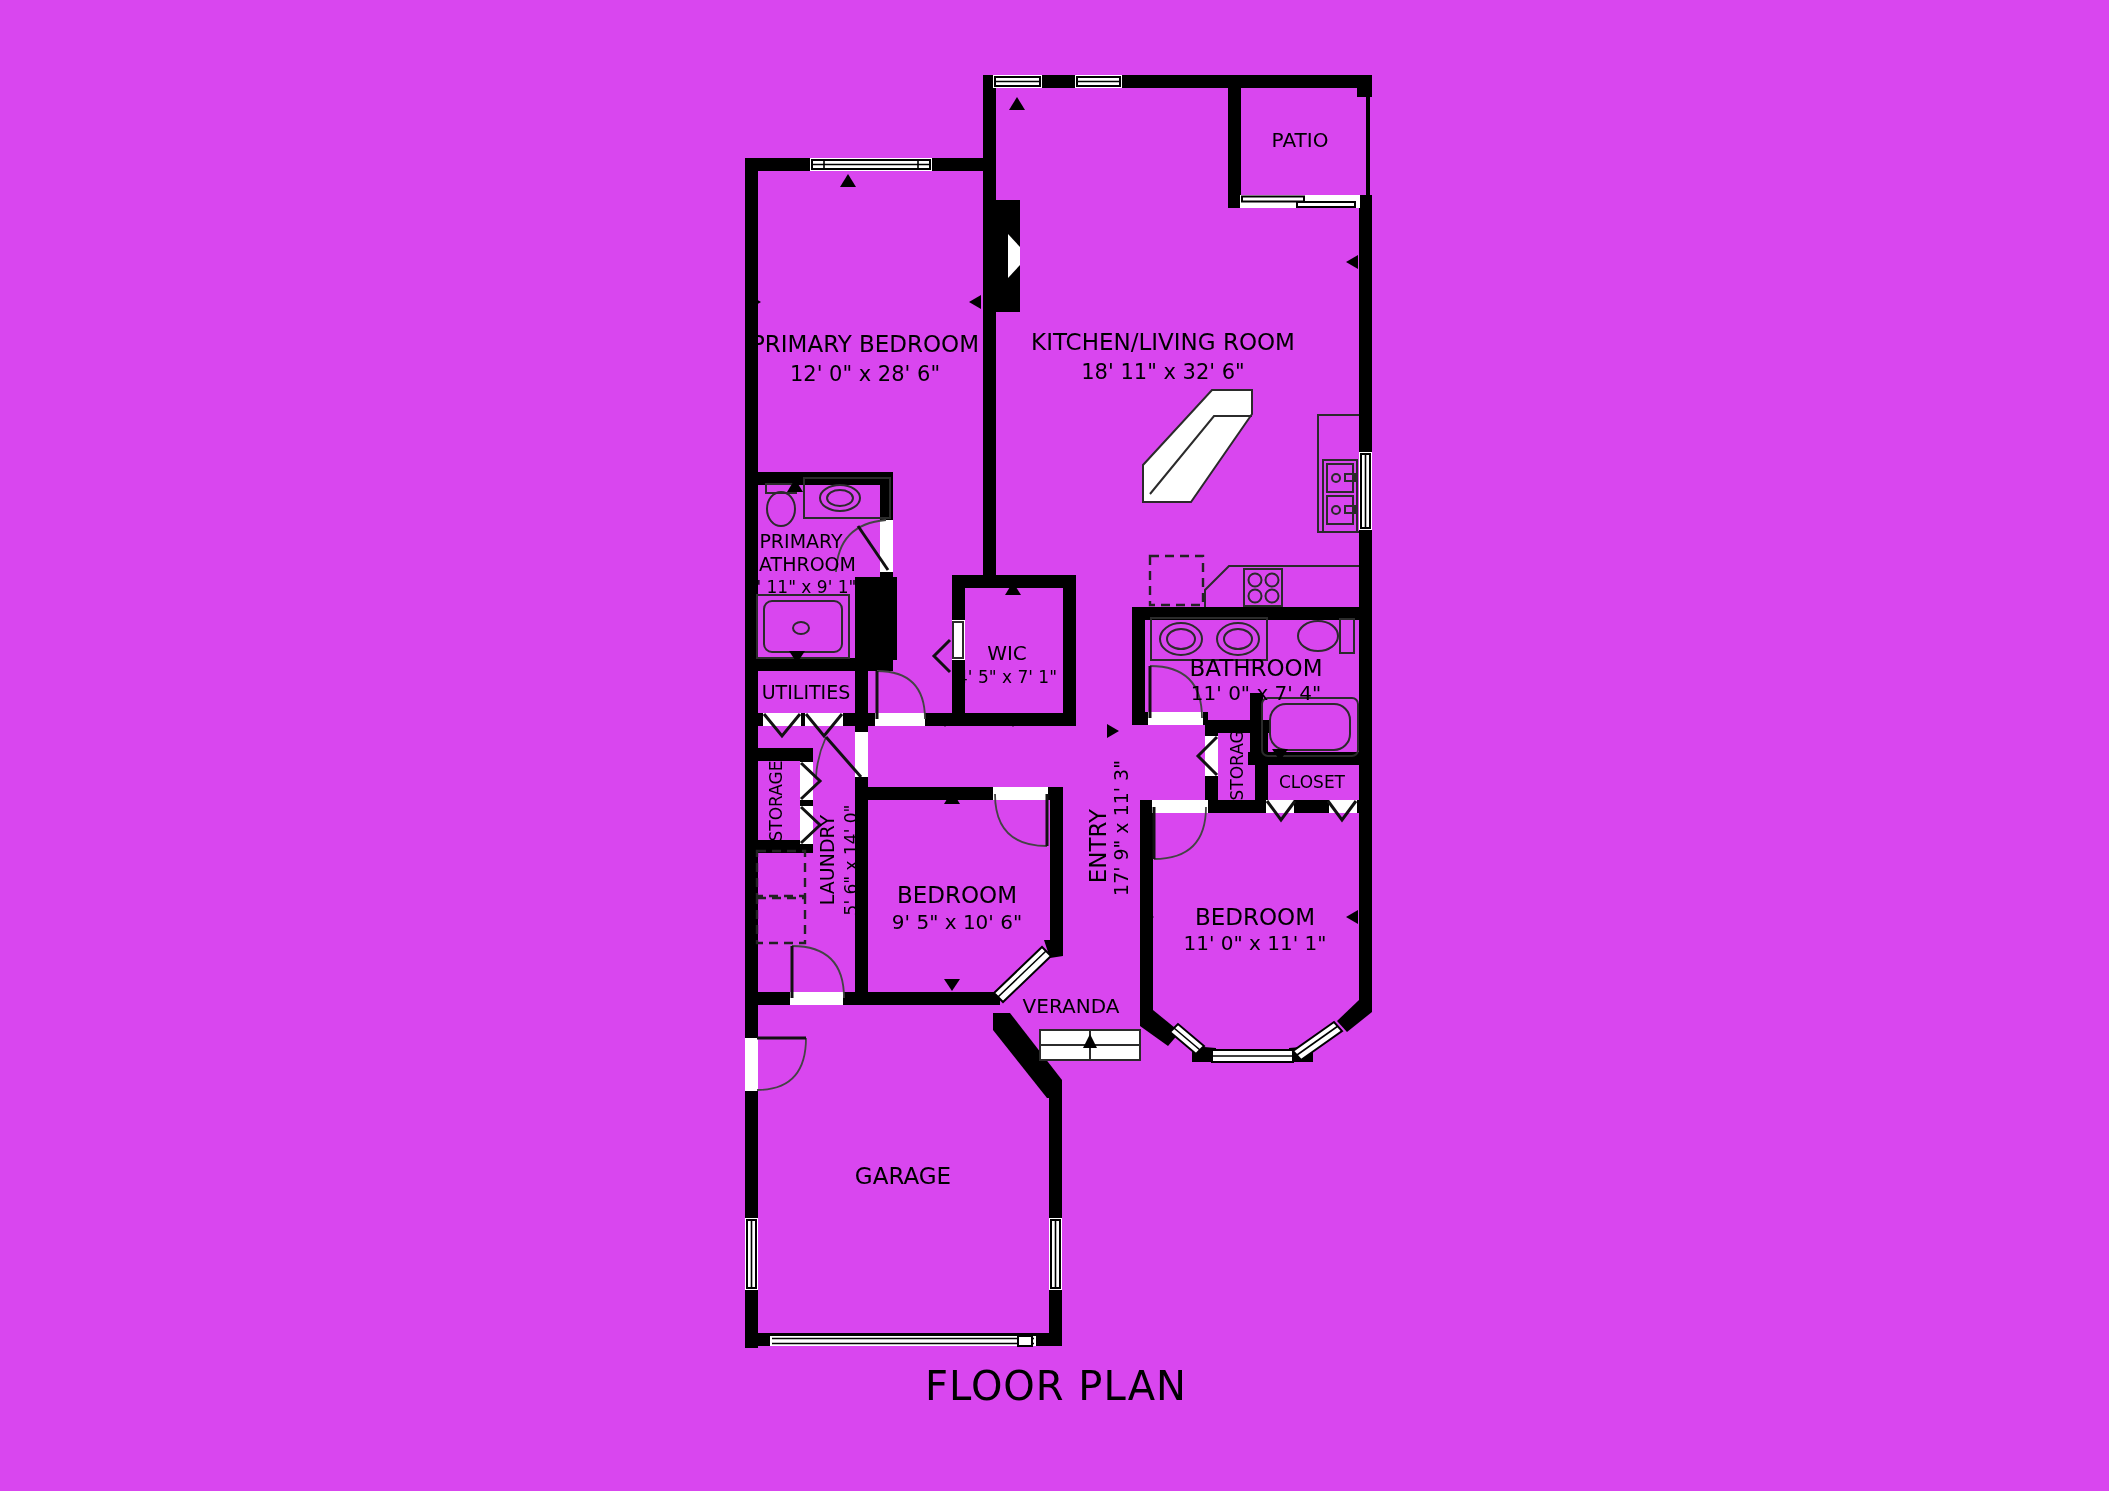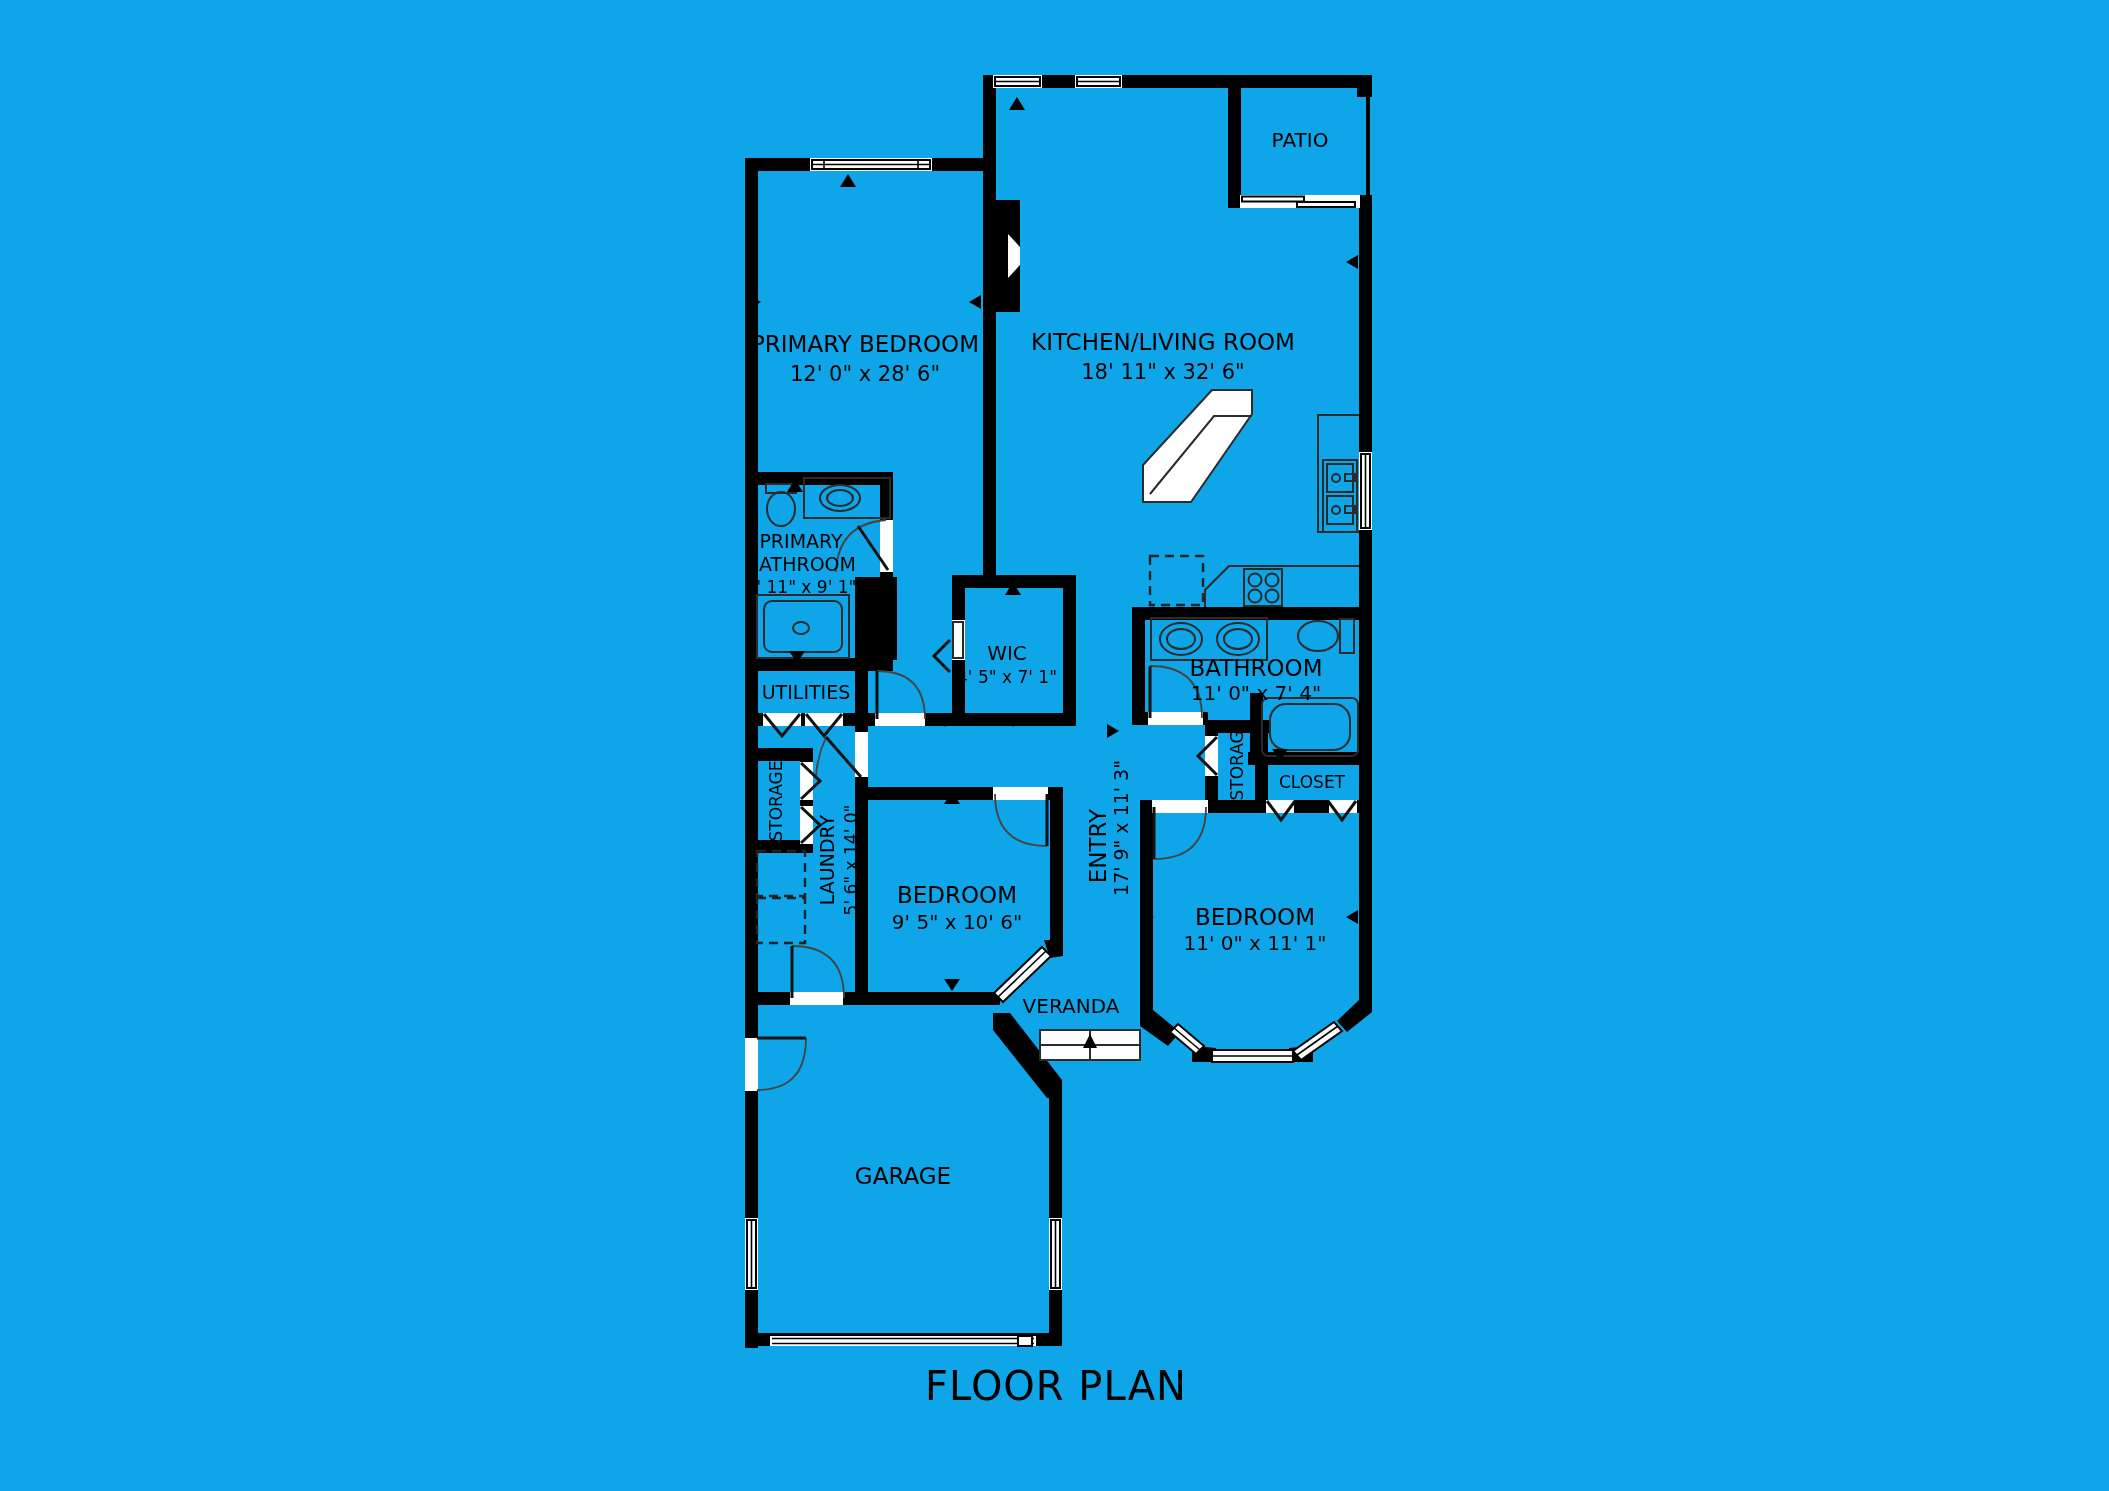--- a/index.html
+++ b/index.html
@@ -1,16 +1,16 @@
 <!DOCTYPE html>
 <html><head>
 <meta charset="utf-8">
 <style>
   html,body{margin:0;padding:0;background:#fff;}
-  .canvas{position:relative;width:2109px;height:1491px;background:#0ea5e9;overflow:hidden;
+  .canvas{position:relative;width:2109px;height:1491px;background:#d946ef;overflow:hidden;
           font-family:"DejaVu Sans","Liberation Sans",sans-serif;}
   svg{display:block;}
   text{text-anchor:middle;fill:#000;font-family:"DejaVu Sans","Liberation Sans",sans-serif;}
   .nm{font-size:23px;}
   .dm{font-size:21px;}
   .md{font-size:20px;}
   .sm{font-size:19px;}
   .xs{font-size:17px;}
   .title{font-size:40px;letter-spacing:1px;}
   .fx{fill:none;stroke:#2b2b2b;stroke-width:2;}

